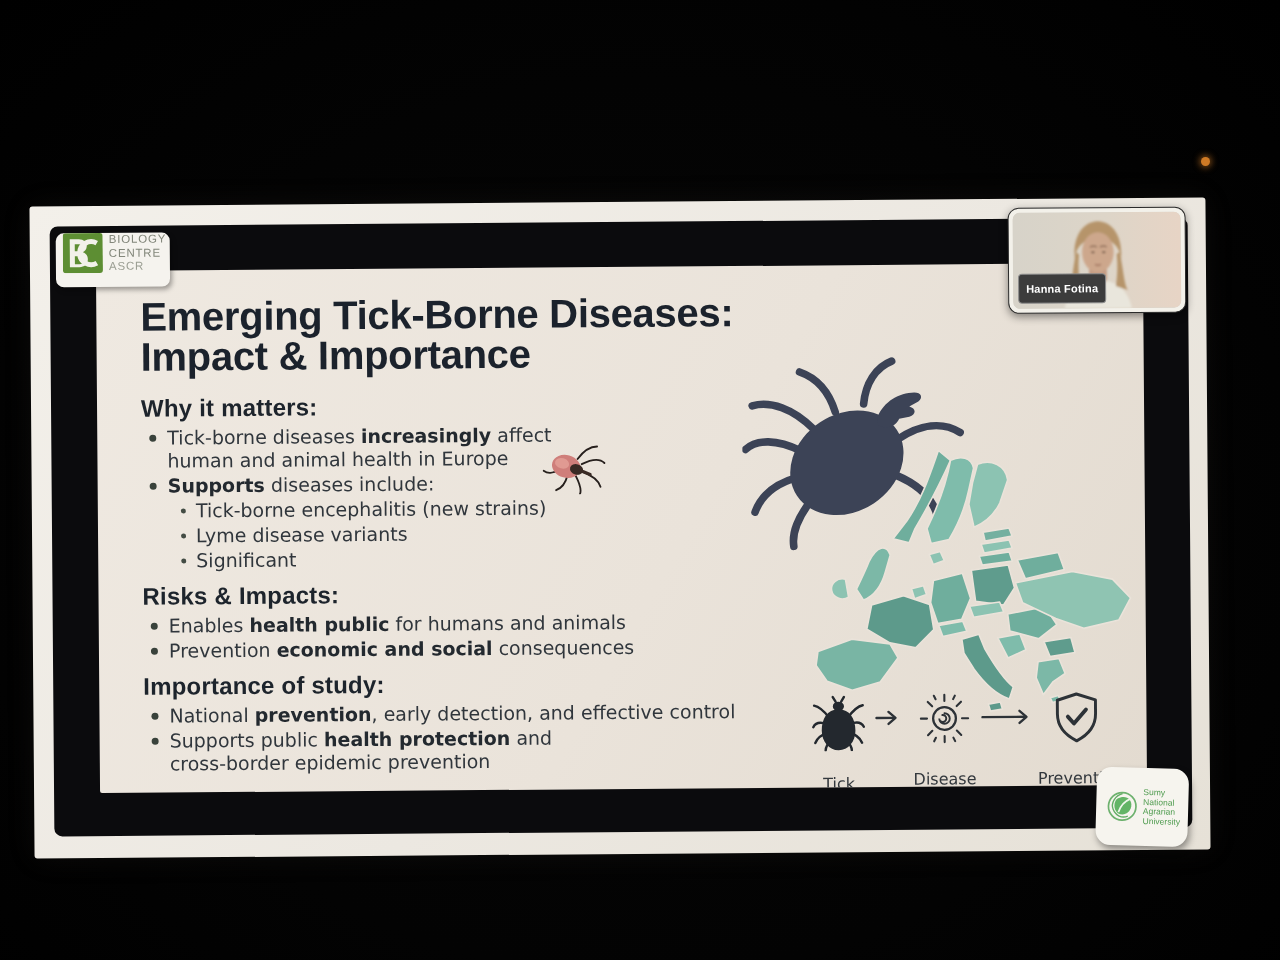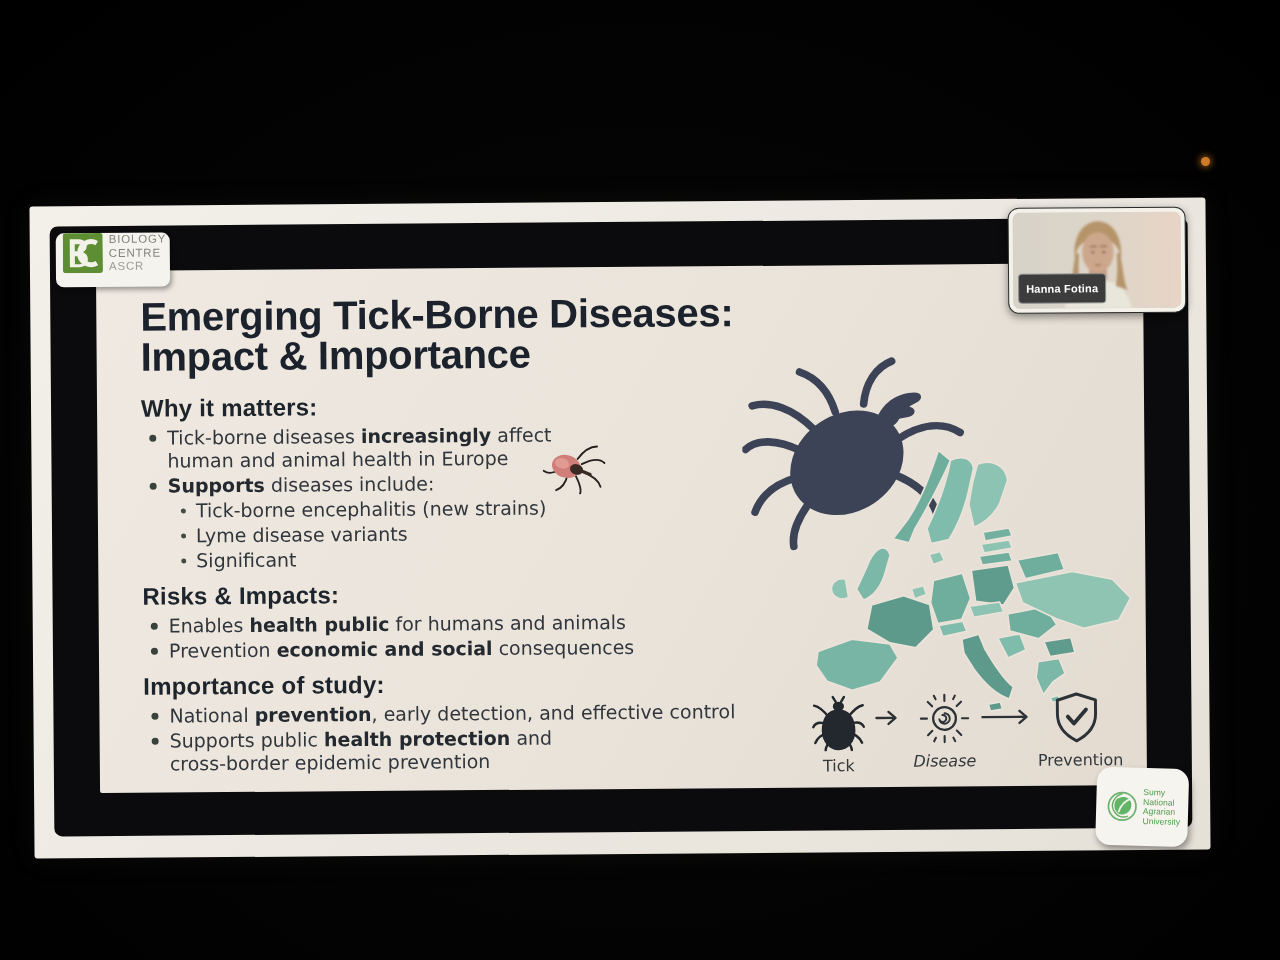--- a/index.html
+++ b/index.html
@@ -35,23 +35,23 @@
   .sec li.l2::before{width:5px;height:5px;top:9px;left:7px;background:#434c44;}
   .wrap-europe{max-width:430px;}
   .wrap-support{max-width:430px;}
   
   .small-tick{position:absolute;left:445px;top:173px;width:64px;height:54px;}
   .big-tick{position:absolute;left:645px;top:90px;width:228px;height:198px;}
   .map{position:absolute;left:713px;top:178px;width:334px;height:274px;}
   .flow-item{position:absolute;text-align:center;color:#33383d;
              font-family:"DejaVu Sans","Liberation Sans",sans-serif;}
   .fi-tick{left:708px;top:428px;width:62px;}
-  .fi-disease{left:806px;top:426px;width:78px;font-style:italic;}
+  .fi-disease{left:806px;top:426px;width:78px;}
   .fi-shield{left:938px;top:426px;width:78px;}
-  .flow-item .lbl{display:block;font-size:16px;margin-top:1px;}
+  .flow-item .lbl{display:block;font-size:16px;margin-top:19px;}
   .arrow1{position:absolute;left:774px;top:444px;width:26px;height:18px;}
   .arrow2{position:absolute;left:880px;top:444px;width:52px;height:18px;}
   
   .logo-badge{position:absolute;left:26px;top:27px;width:114px;height:54px;
         background:#f5f3ee;border-radius:8px;display:flex;align-items:flex-start;
         box-shadow:2px 3px 5px rgba(0,0,0,.35);}
   .logo-badge .sq{width:40px;height:40px;margin-left:7px;flex:none;}
   .logo-text{margin-left:6px;display:flex;flex-direction:column;}
   .logo-text span{font-size:11.5px;line-height:13.5px;letter-spacing:0.8px;color:#83877b;}
   .logo-text span.ascr{color:#9b9e93;}

